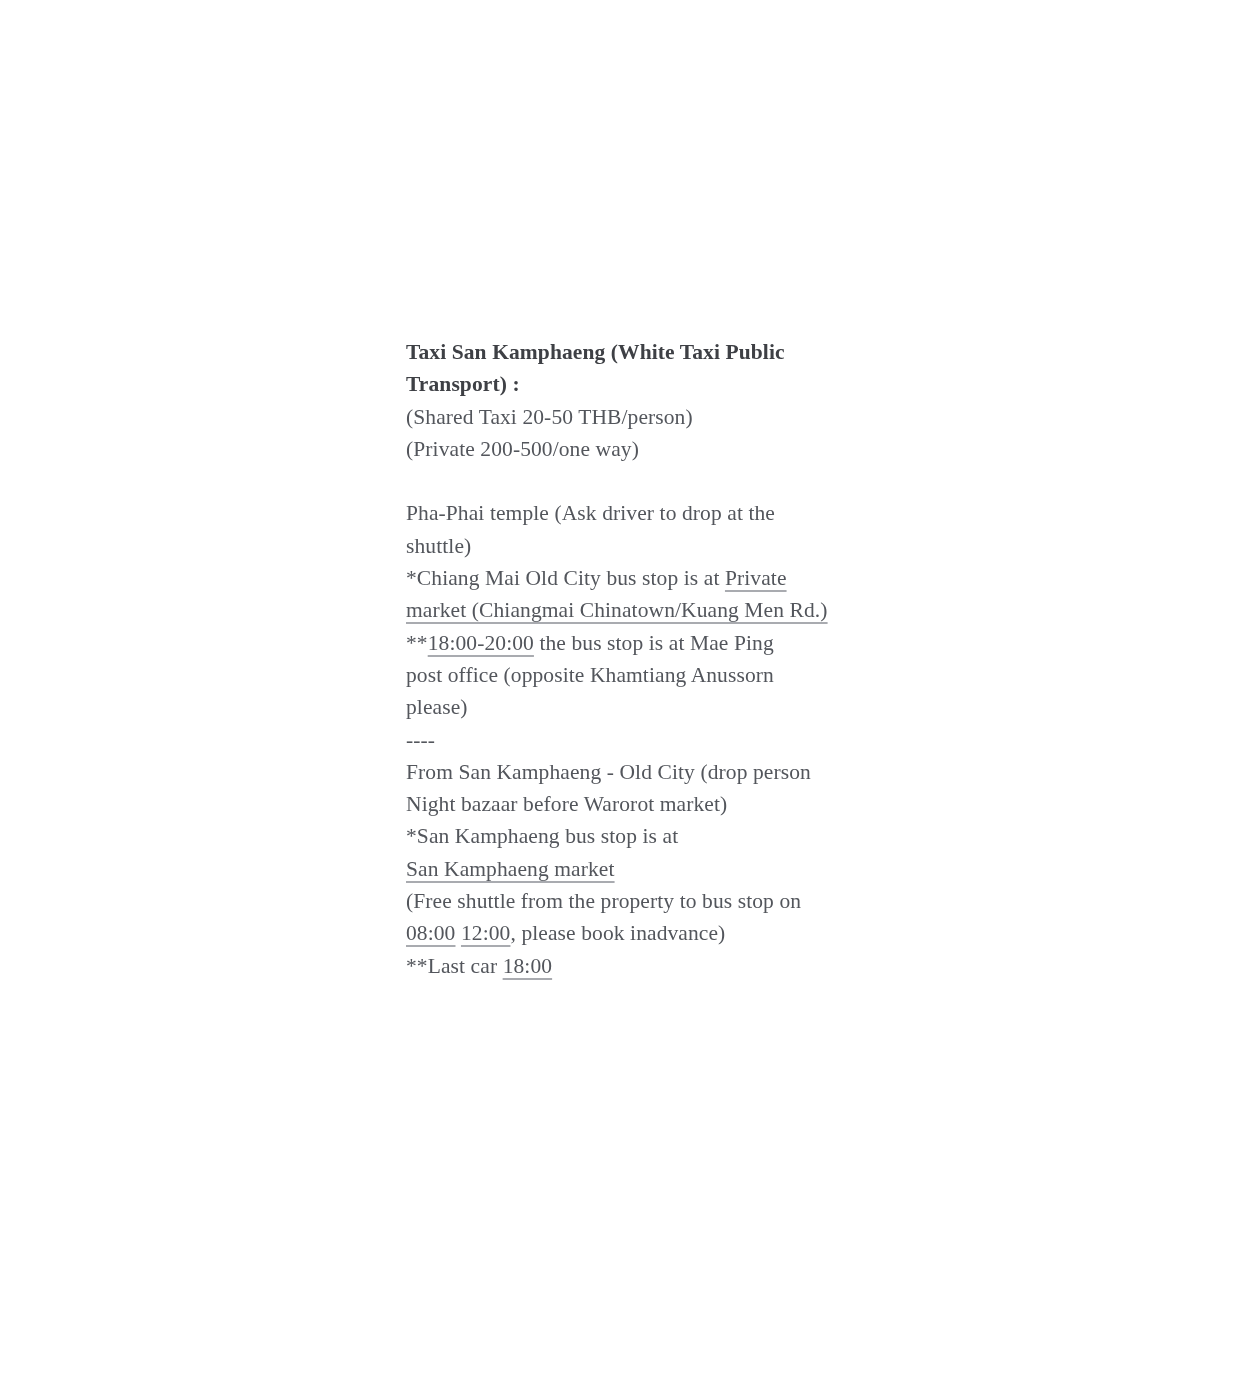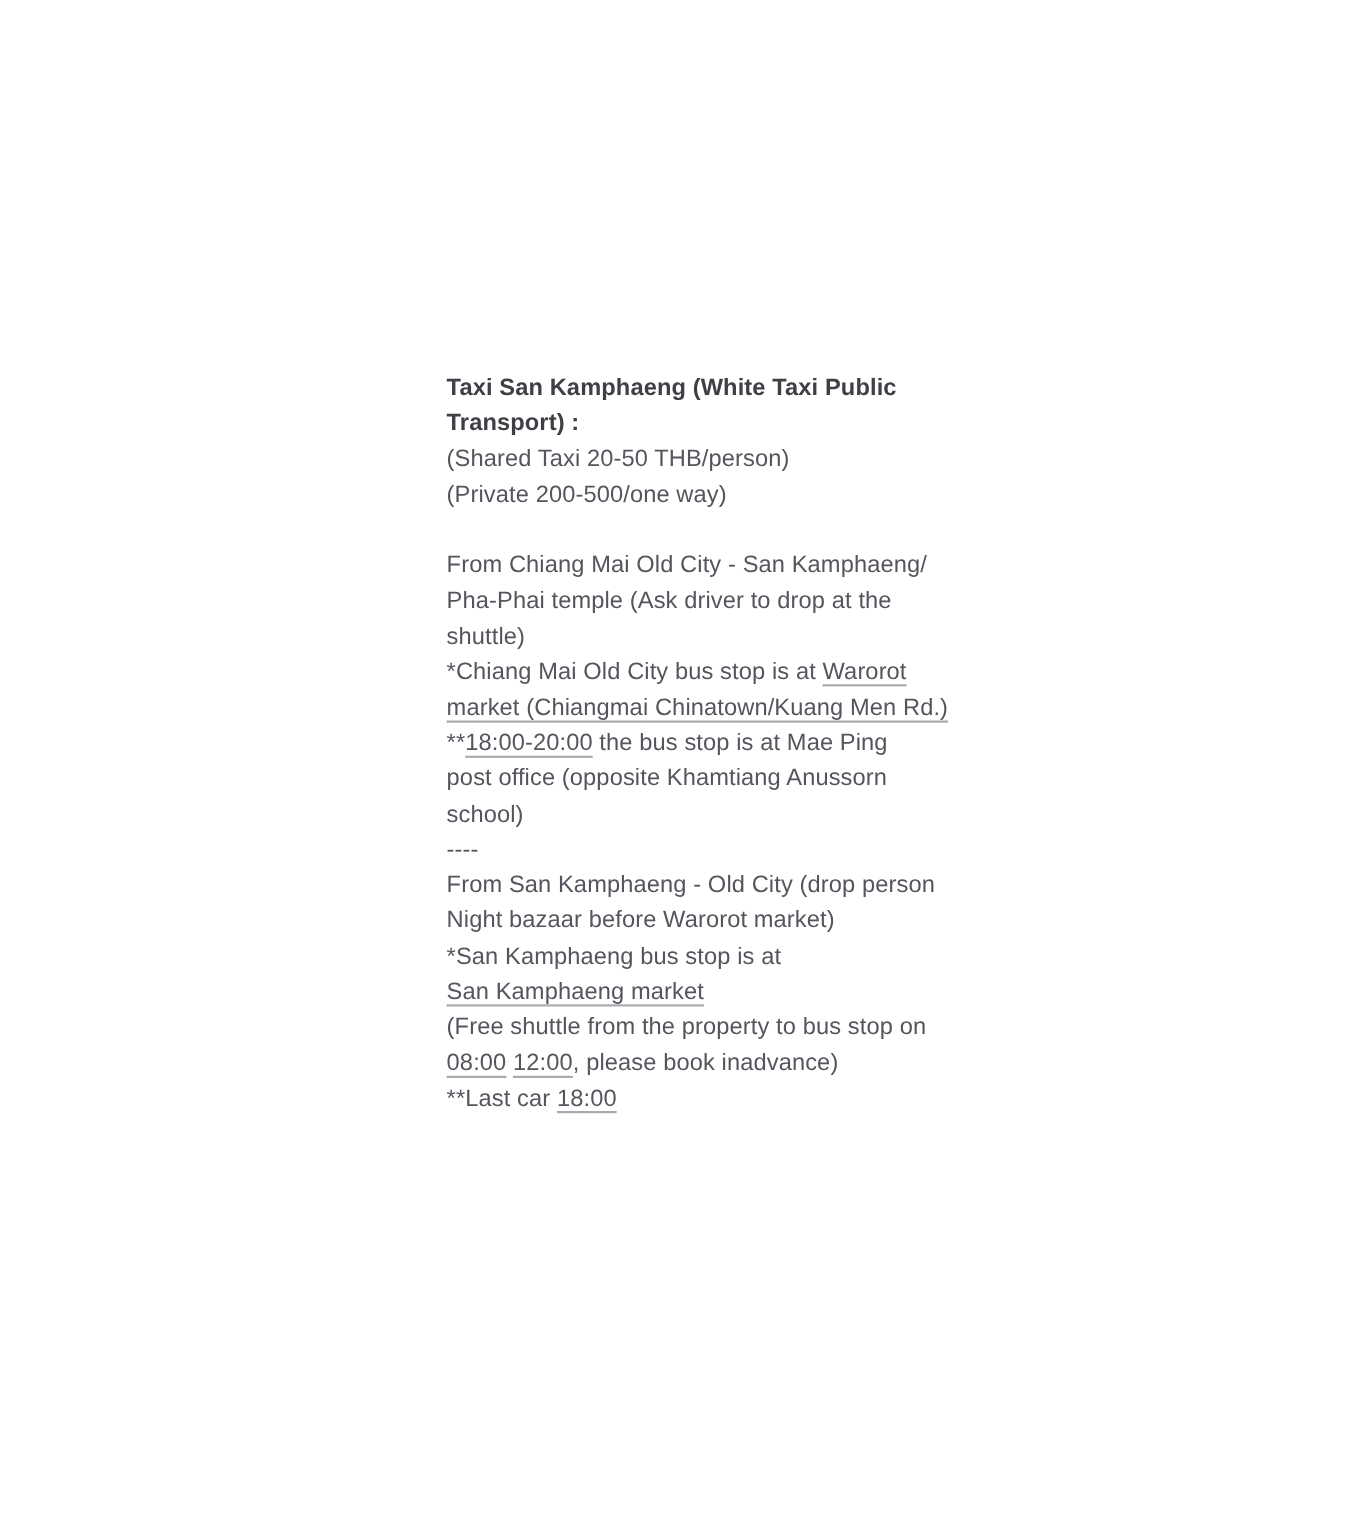--- a/index.html
+++ b/index.html
@@ -14,20 +14,21 @@
     height: 1390px;
     background: var(--bg);
     overflow: hidden;
     font-family: "Liberation Sans", sans-serif;
   }
   .page {
     position: relative;
     width: 1240px;
     height: 1138px;
     background: var(--bg);
+    font-family: Liberation Serif, serif;
   }
   .text-block {
     position: absolute;
     left: 406px;
     top: 336px;
     width: 460px;
     font-size: 21.5px;
     line-height: 32.3px;
     color: var(--body-color);
     letter-spacing: 0.1px;
@@ -51,28 +52,27 @@
 </head>
 <body>
 
 <div class="page">
   <div class="text-block" id="text-block">
       <div class="line bold"><span class="">Taxi San Kamphaeng (White Taxi Public</span></div>
       <div class="line bold"><span class="">Transport) :</span></div>
       <div class="line"><span class="">(Shared Taxi 20-50 THB/person)</span></div>
       <div class="line"><span class="">(Private 200-500/one way)</span></div>
       <div class="line blank"></div>
-      <div class="line"><span class="">From Chiang Mai Old City - San Kamphaeng/</span></div>
       <div class="line"><span class="">Pha-Phai temple (Ask driver to drop at the</span></div>
       <div class="line"><span class="">shuttle)</span></div>
-      <div class="line"><span class="">*Chiang Mai Old City bus stop is at </span><span class="u">Warorot</span></div>
+      <div class="line"><span class="">*Chiang Mai Old City bus stop is at </span><span class="u">Private</span></div>
       <div class="line"><span class="u">market (Chiangmai Chinatown/Kuang Men Rd.)</span></div>
       <div class="line"><span class="">**</span><span class="u">18:00-20:00</span><span class=""> the bus stop is at Mae Ping</span></div>
       <div class="line"><span class="">post office (opposite Khamtiang Anussorn</span></div>
-      <div class="line"><span class="">school)</span></div>
+      <div class="line"><span class="">please)</span></div>
       <div class="line"><span class="">----</span></div>
       <div class="line"><span class="">From San Kamphaeng - Old City (drop person</span></div>
       <div class="line"><span class="">Night bazaar before Warorot market)</span></div>
       <div class="line"><span class="">*San Kamphaeng bus stop is at</span></div>
       <div class="line"><span class="u">San Kamphaeng market</span></div>
       <div class="line"><span class="">(Free shuttle from the property to bus stop on</span></div>
       <div class="line"><span class="u">08:00</span><span class=""> </span><span class="u">12:00</span><span class="">, please book inadvance)</span></div>
       <div class="line"><span class="">**Last car </span><span class="u">18:00</span></div>
     </div>
 </div>

